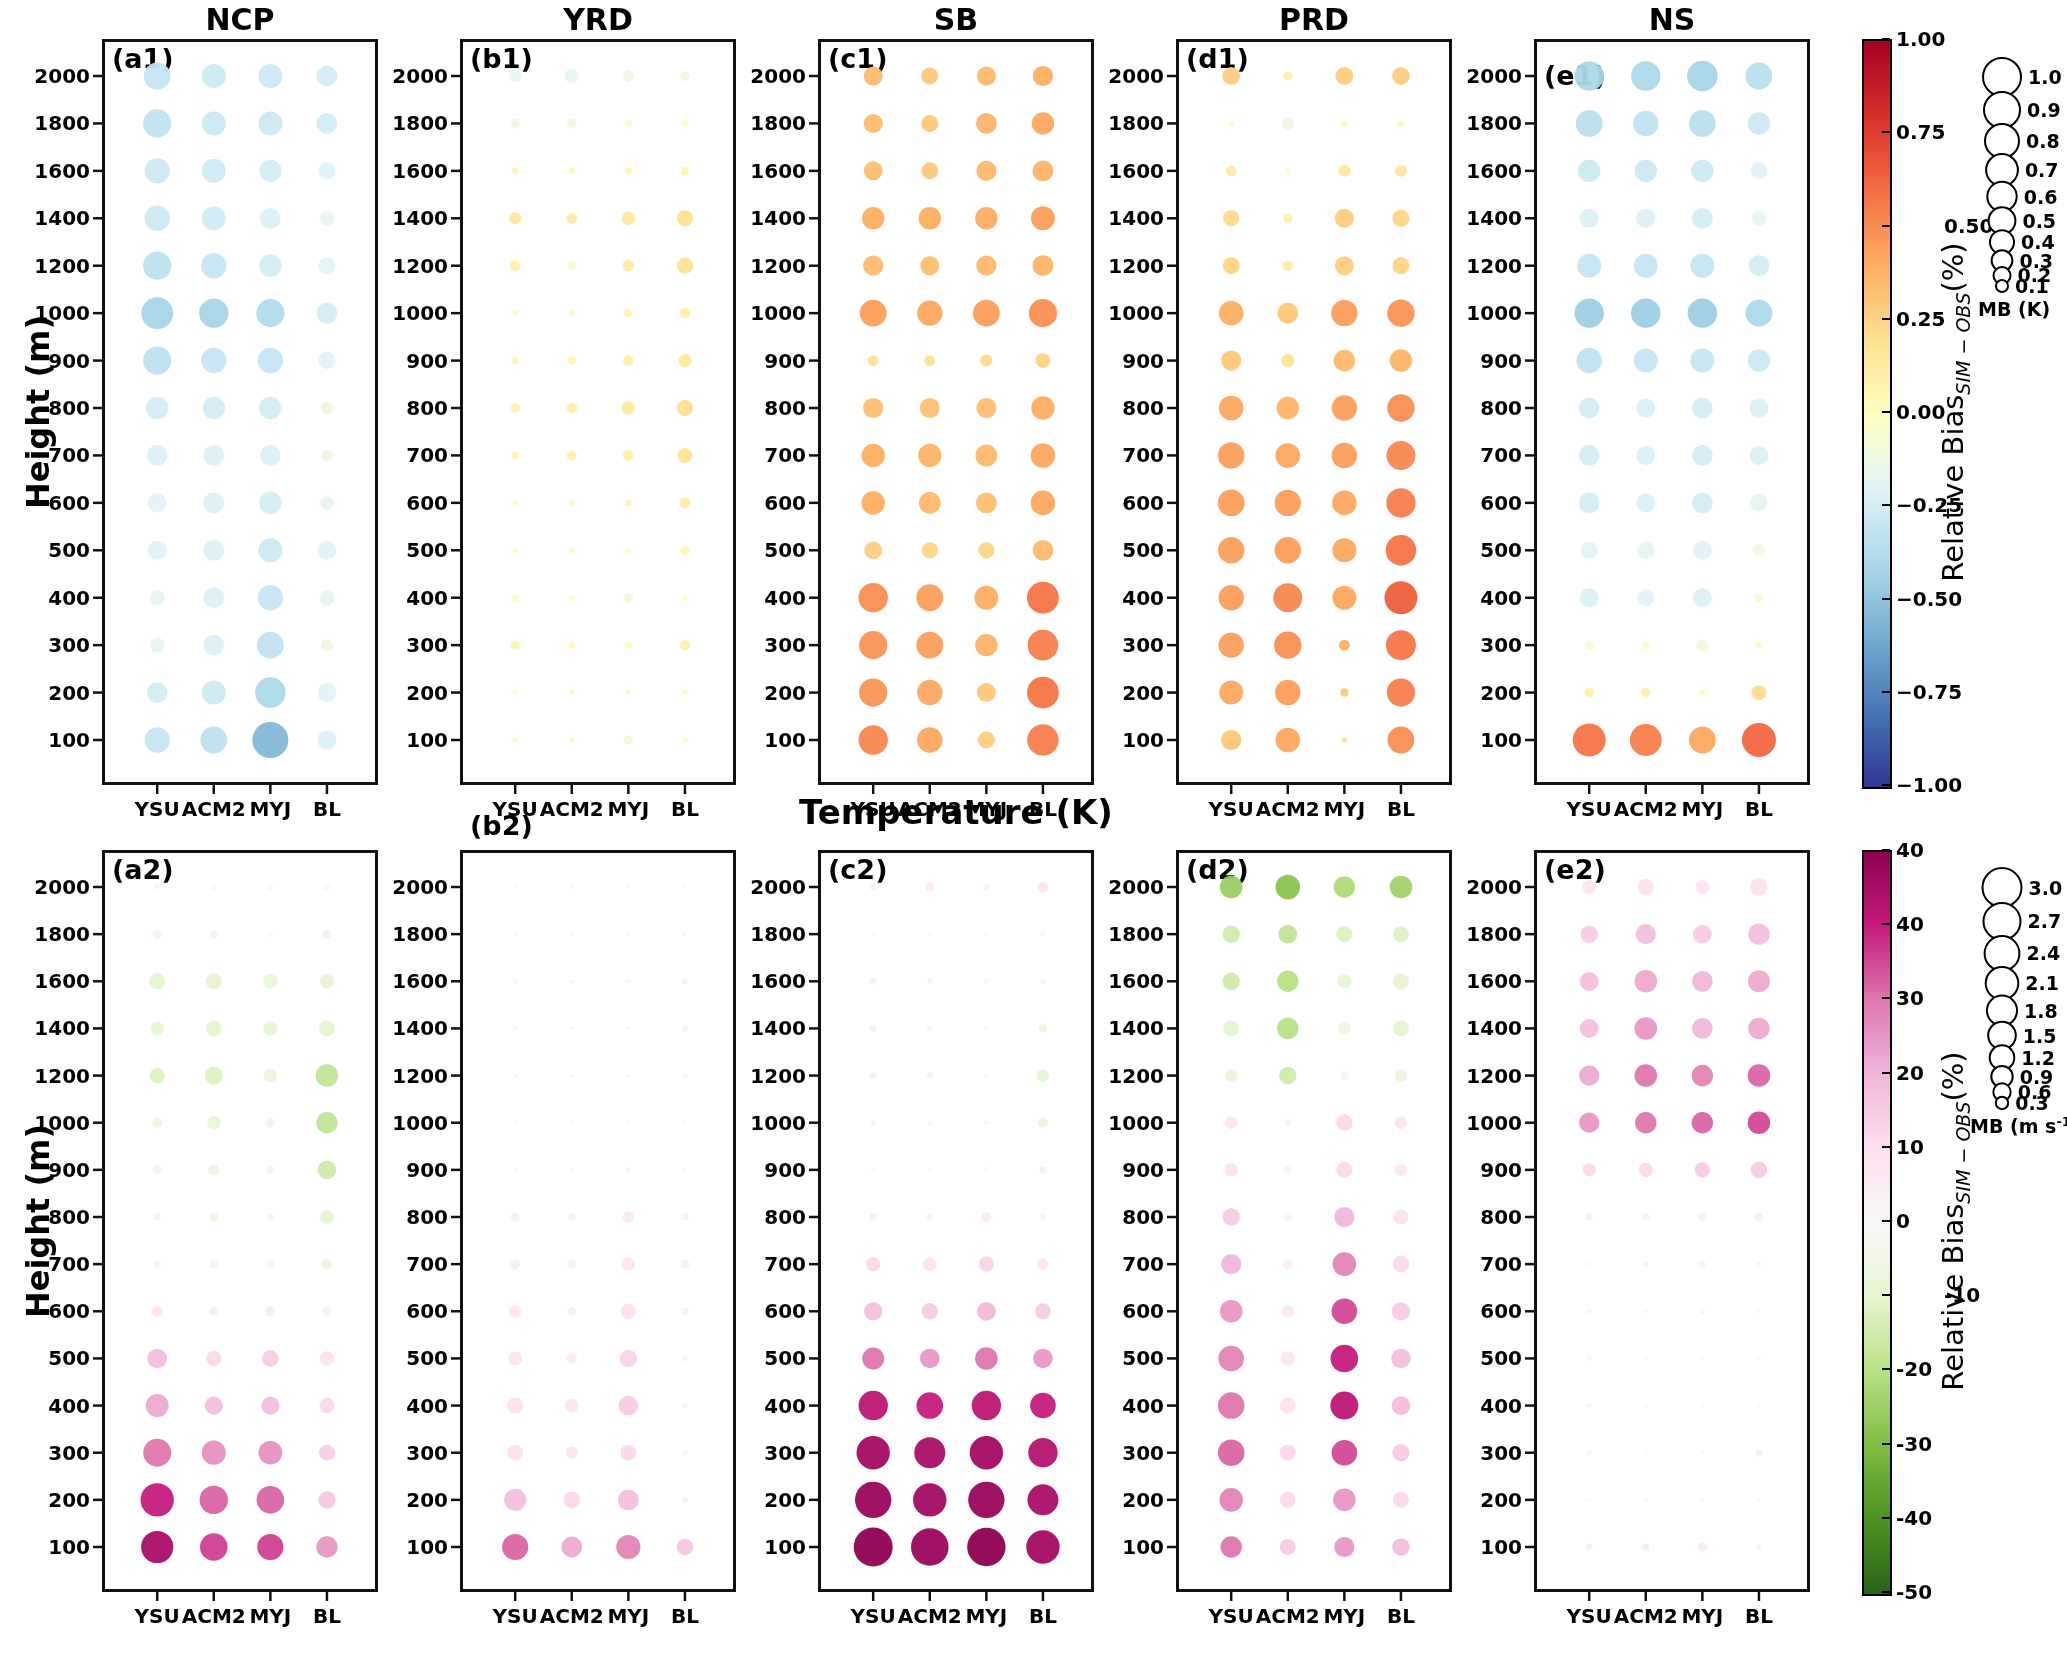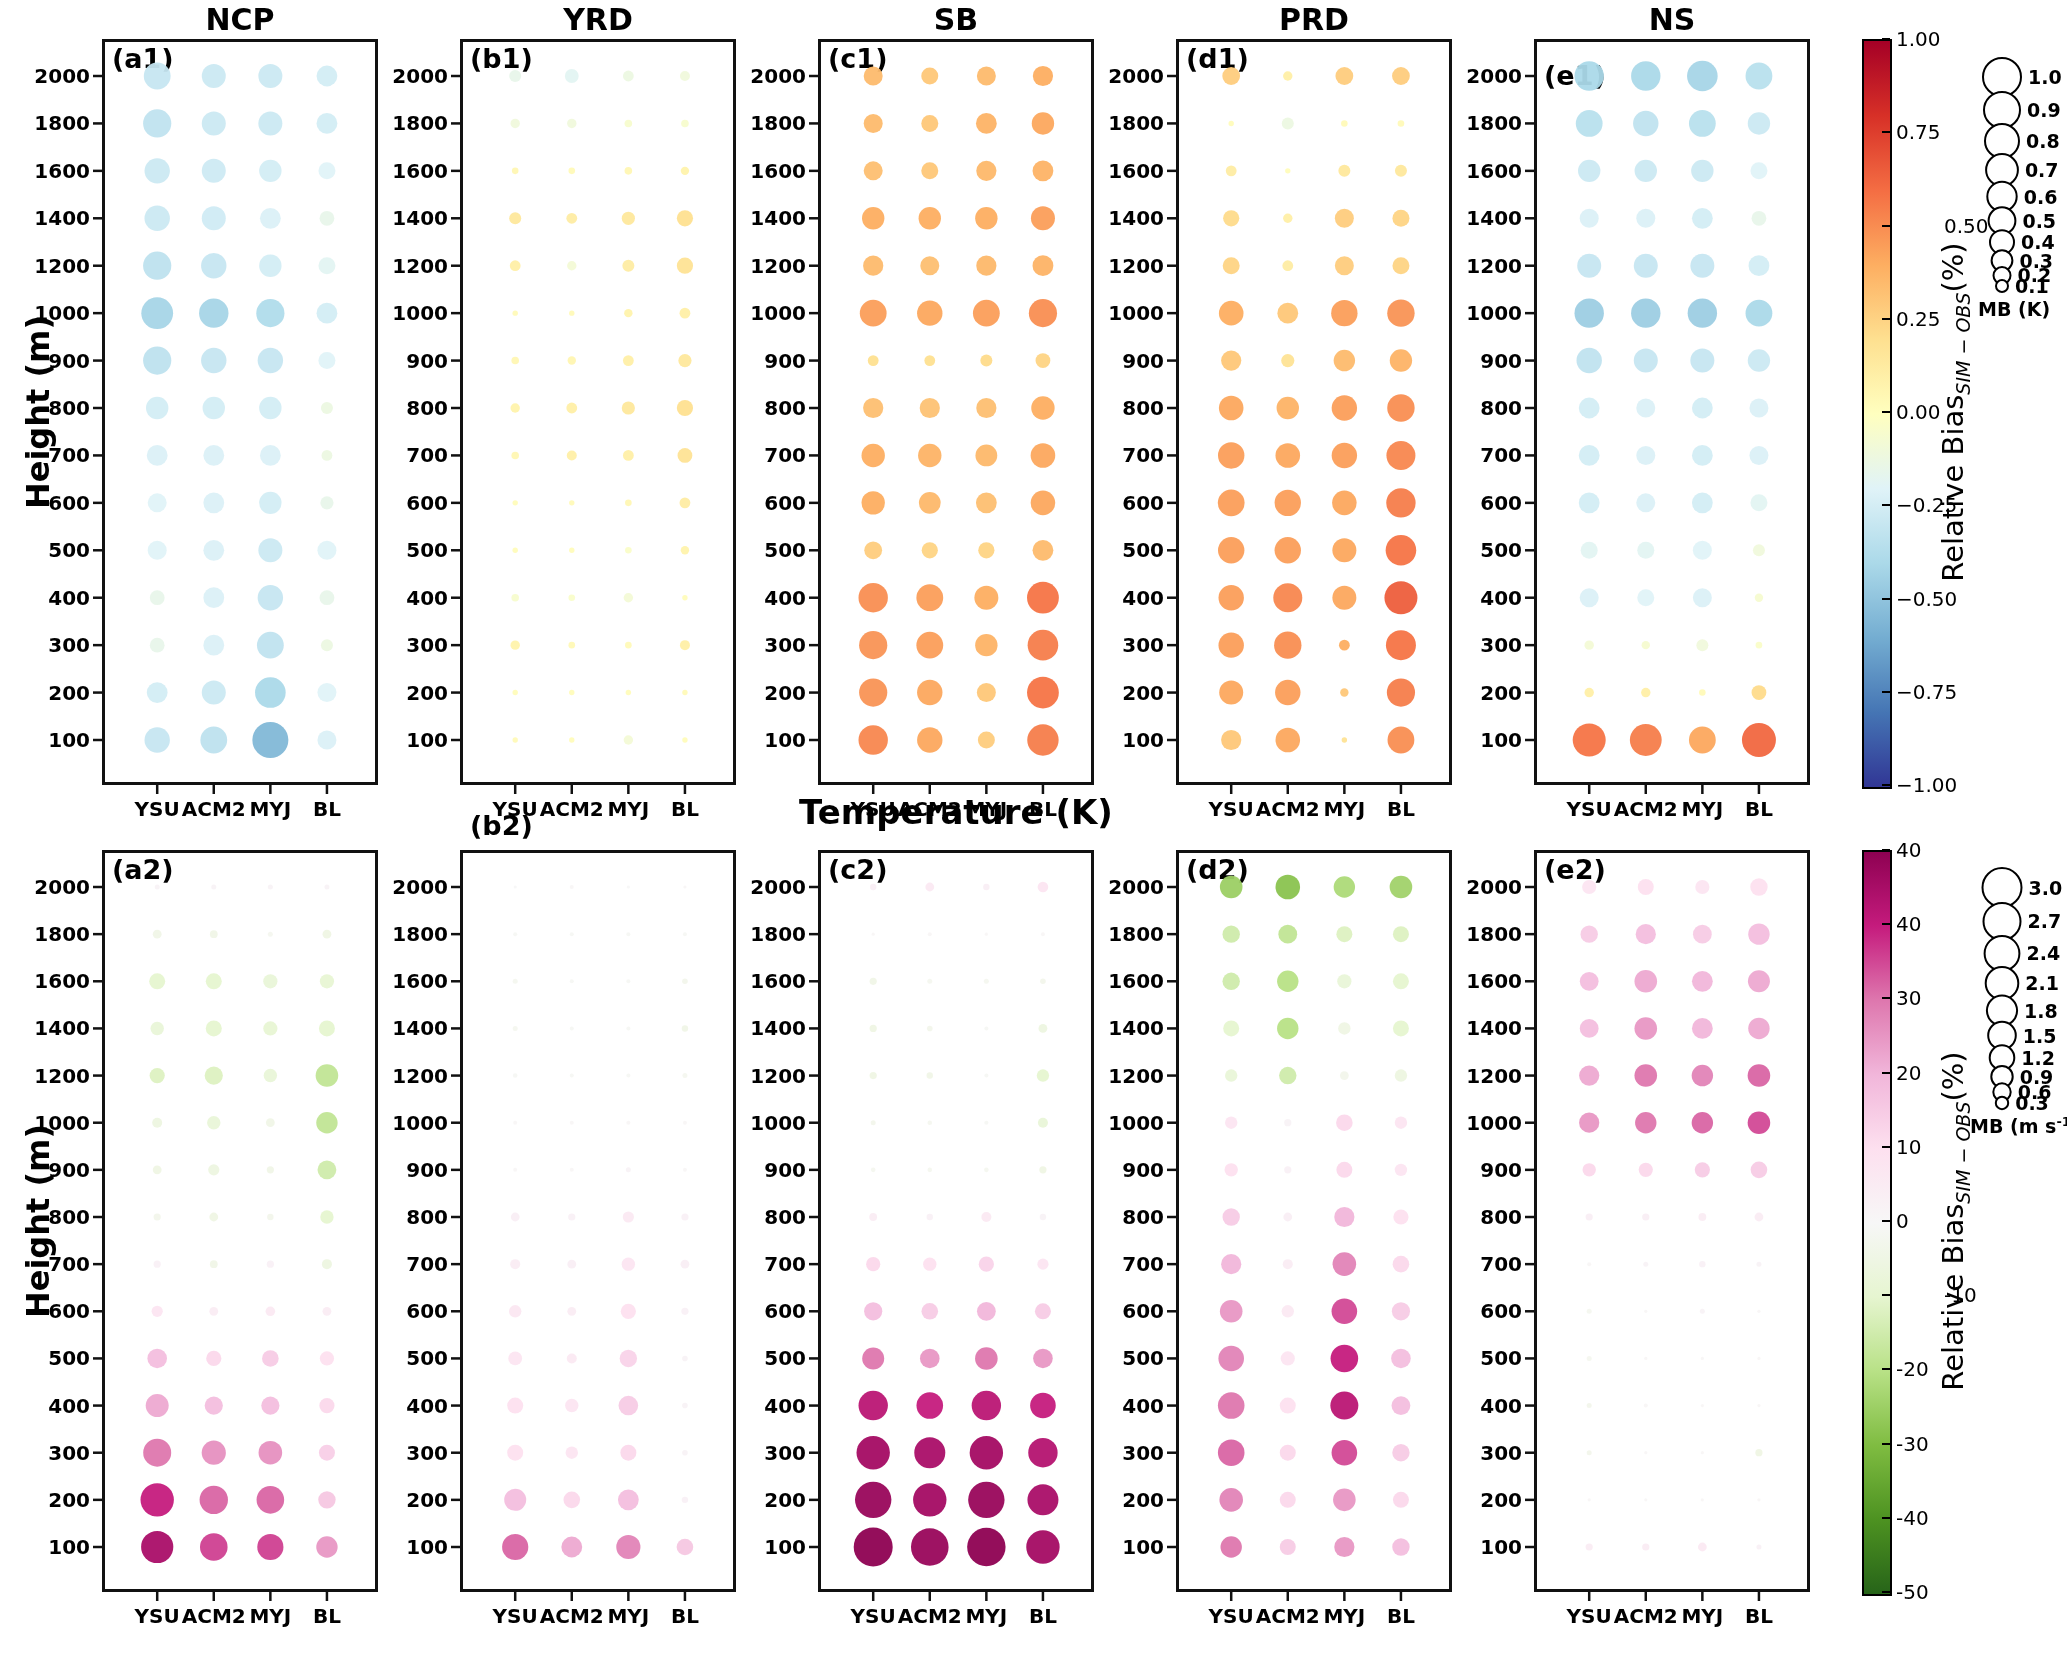--- a/index.html
+++ b/index.html
@@ -8,21 +8,21 @@
   .abs{position:absolute;}
   .col-title{font-size:30px;font-weight:bold;text-align:center;}
   .panel-label{font-size:27px;font-weight:bold;}
   .ytick{font-size:20px;font-weight:bold;text-align:right;line-height:26px;}
   .xtick{font-size:20px;font-weight:bold;text-align:center;line-height:24px;}
   .axis-label{font-size:34px;font-weight:bold;text-align:center;white-space:nowrap;}
   .rot{transform:translate(-50%,-50%) rotate(-90deg);white-space:nowrap;}
   .ylab{font-size:32px;font-weight:bold;}
   .cbar{border:2px solid #000;}
   .cbtick-line{width:8px;height:2px;background:#000;}
-  .cbtick-lab{font-size:20px;line-height:22px;white-space:nowrap;}
+  .cbtick-lab{font-size:20px;line-height:22px;white-space:nowrap;font-weight:bold;}
   .cblabel{font-size:29px;white-space:nowrap;}
   .cblabel sub{font-style:italic;font-size:19px;}
   .panel-svg{overflow:visible;}
   sup.u{font-size:20px;vertical-align:super;}
 </style>
 </head>
 <body>
 
 <div id="figure">
 

